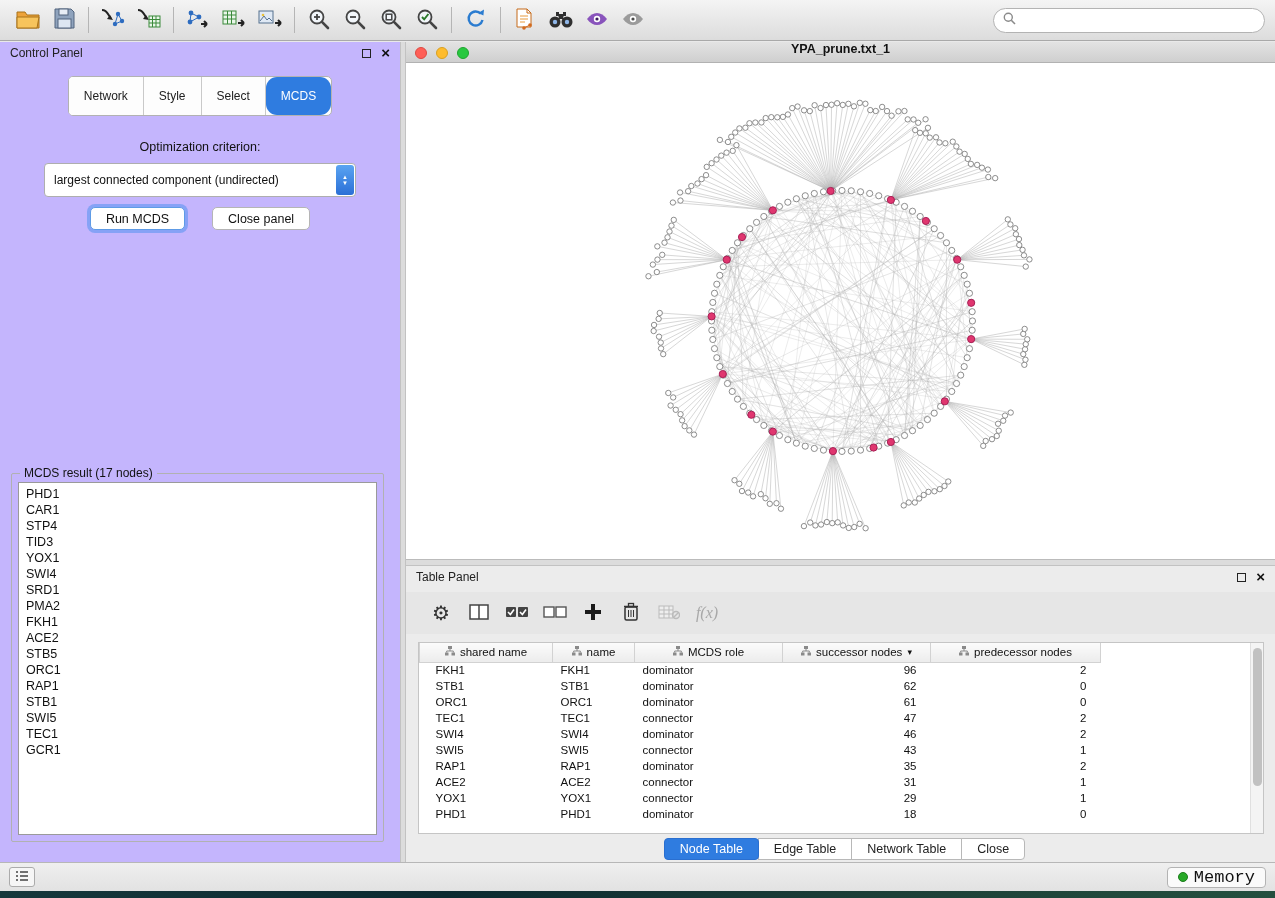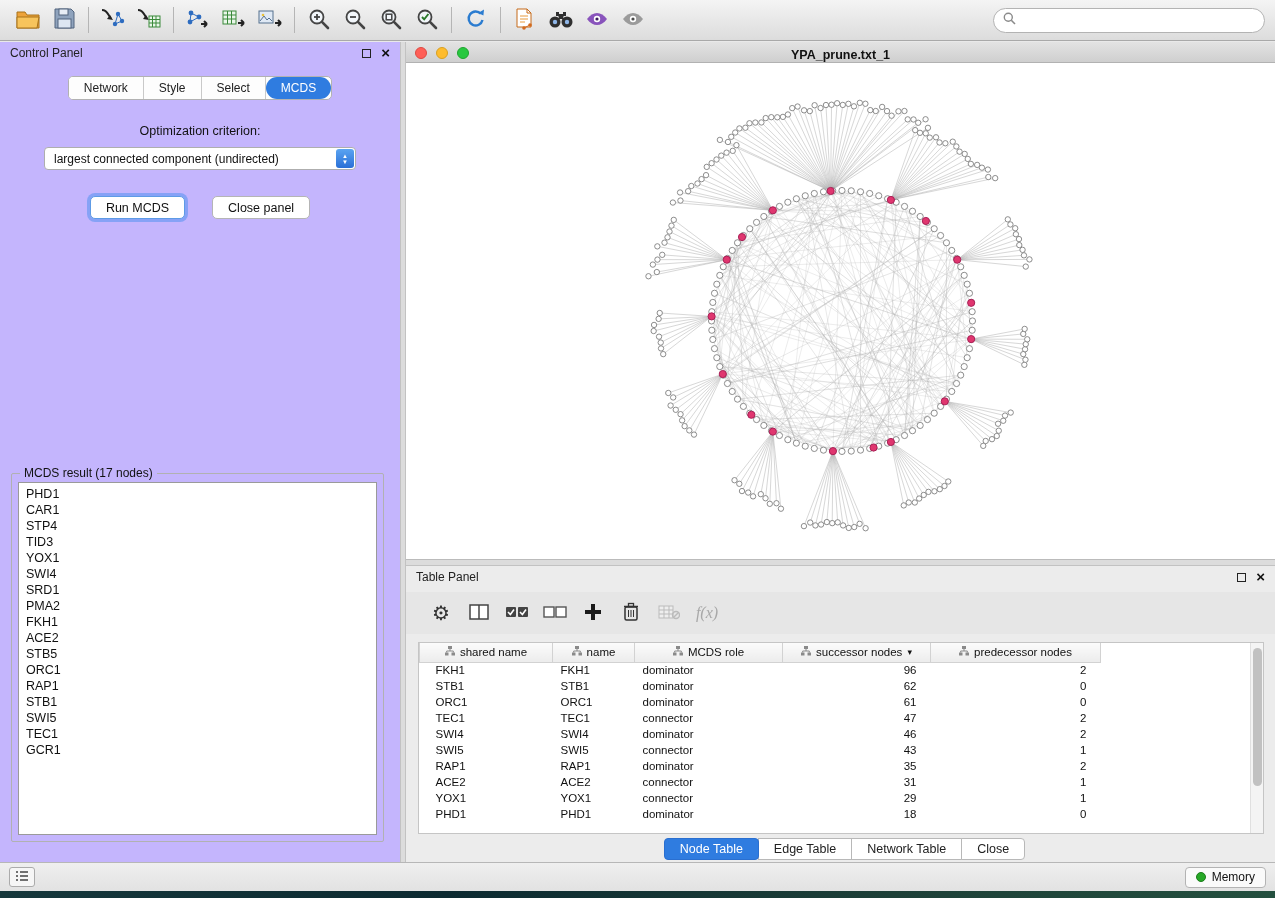--- a/index.html
+++ b/index.html
@@ -28,46 +28,46 @@
   .right-area { position:absolute; top:42px; left:406px; right:0; height:820px; }
 
   .panel-titlebar { height:22px; display:flex; align-items:center; padding:0 10px; font-size:12px; color:#222; position:relative; }
   .win-btns { position:absolute; right:10px; top:0; height:22px; display:flex; align-items:center; gap:10px; }
   .float-glyph { width:9px; height:9px; border:1.5px solid #222; display:inline-block; }
   .close-glyph { font-size:15px; font-weight:bold; line-height:10px; color:#111; }
 
   
   .seg-tabs { display:flex; width:fit-content; margin:12px auto 0; border:1px solid #b2b2b2;
     border-radius:5px; background:#fdfdfd; overflow:hidden; }
-  .seg-tab { font-size:12px; padding:4px 15px; background:#fdfdfd; border:none; border-right:1px solid #c9c9c9;
+  .seg-tab { font-size:12px; padding:12px 15px; background:#fdfdfd; border:none; border-right:1px solid #c9c9c9;
     font-family:"Liberation Sans", sans-serif; color:#222; }
   .seg-tab:last-child { border-right:none; }
   .seg-tab.active { background:#2f7ce0; color:#fff; border-radius:11px; }
   .opt-label { text-align:center; margin-top:24px; font-size:12.5px; }
-  .dropdown { width:312px; height:23px; margin:9px auto 0; background:#fff; border:1px solid #aeaeae;
+  .dropdown { width:312px; height:34px; margin:9px auto 0; background:#fff; border:1px solid #aeaeae;
     border-radius:4px; display:flex; align-items:center; padding-left:9px; font-size:12px; position:relative; }
   .dropdown .stepper { position:absolute; right:1px; top:1px; bottom:1px; width:18px; border-radius:3px;
     background:linear-gradient(#5aa4f2,#2a6fd6); color:#fff; display:flex; flex-direction:column;
     align-items:center; justify-content:center; font-size:6px; line-height:6px; }
-  .btn-row { display:flex; justify-content:center; gap:27px; margin-top:26px; }
+  .btn-row { display:flex; justify-content:center; gap:27px; margin-top:10px; }
   .mac-btn { height:23px; padding:0 15px; font-size:12.5px; background:#fff; border:1px solid #b5b5b5;
     border-radius:5px; font-family:"Liberation Sans", sans-serif; color:#111; }
   .mac-btn.focused { box-shadow:0 0 0 3px rgba(72,144,240,.5); border-color:#5e9be6; }
   .result-box { position:absolute; left:11px; right:16px; top:424px; bottom:20px; border:1px solid #b1b1b1;
     border-radius:2px; padding:0; }
   .result-box legend { font-size:12px; padding:0 4px; margin-left:8px; }
   .result-list { position:absolute; left:6px; right:6px; top:2px; bottom:6px; background:#fff;
     border:1px solid #9a9a9a; overflow:hidden; padding:3px 7px; }
   .result-item { font-size:12.5px; line-height:16px; }
 
   
   .network-window { position:absolute; top:0; left:0; right:0; height:518px; background:#fff;
     border-bottom:1px solid #bbb; }
   .net-titlebar { height:21px; background:linear-gradient(#e3e3e3,#cfcfcf); border-bottom:1px solid #b2b2b2;
-    position:relative; display:flex; align-items:flex-end; justify-content:center; }
+    position:relative; display:flex; align-items:flex-start; justify-content:center; }
   .net-title { font-size:12.5px; font-weight:bold; color:#111; }
   .traffic { position:absolute; left:9px; top:0; height:21px; display:flex; align-items:center; gap:9px; }
   .tl { width:12px; height:12px; border-radius:50%; display:inline-block; }
   .tl.red { background:#ff5f57; border:1px solid #dd4a42; }
   .tl.yellow { background:#febc2e; border:1px solid #d9a021; }
   .tl.green { background:#28c840; border:1px solid #1fa52f; }
   .net-canvas { position:absolute; top:22px; left:0; right:0; bottom:0; background:#fff; }
   .net-canvas svg { display:block; width:100%; height:100%; }
 
   .hsplit { position:absolute; top:518px; left:0; right:0; height:6px; background:#dcdcdc; border-bottom:1px solid #c2c2c2; }
@@ -96,22 +96,22 @@
   .bt-tab:first-child { border-radius:4px 0 0 4px; margin-left:8px; }
   .bt-tab:last-child { border-radius:0 4px 4px 0; }
   .bt-tab.active { background:#2f7ce0; color:#fff; border-color:#2a6fd0; border-radius:4px; position:relative; z-index:1; }
 
   
   .statusbar { position:absolute; left:0; right:0; bottom:0; height:29px; background:linear-gradient(#efefef,#e2e2e2);
     border-top:1px solid #b7b7b7; display:flex; align-items:center; padding:0 9px; }
   .status-menu-btn { width:26px; height:20px; background:#f6f6f6; border:1px solid #ababab; border-radius:3px;
     display:flex; align-items:center; justify-content:center; }
   .memory-btn { margin-left:auto; height:21px; background:#fafafa; border:1px solid #b3b3b3; border-radius:4px;
-    display:flex; align-items:center; gap:6px; padding:0 10px; font-size:12px;
-    font-family:Liberation Sans, sans-serif; color:#111; }
+    display:flex; align-items:center; gap:6px; padding:0 10px; font-size:17px;
+    font-family:Liberation Mono, monospace; color:#111; }
   .memory-dot { width:10px; height:10px; border-radius:50%; background:#27a827; border:1px solid #1c7d1c; }
 </style>
 </head>
 <body>
 
 <div class="app">
 
   <div class="toolbar">
     <button class="tb-btn">
         <span><svg width="24" height="20" viewBox="0 0 24 20">

